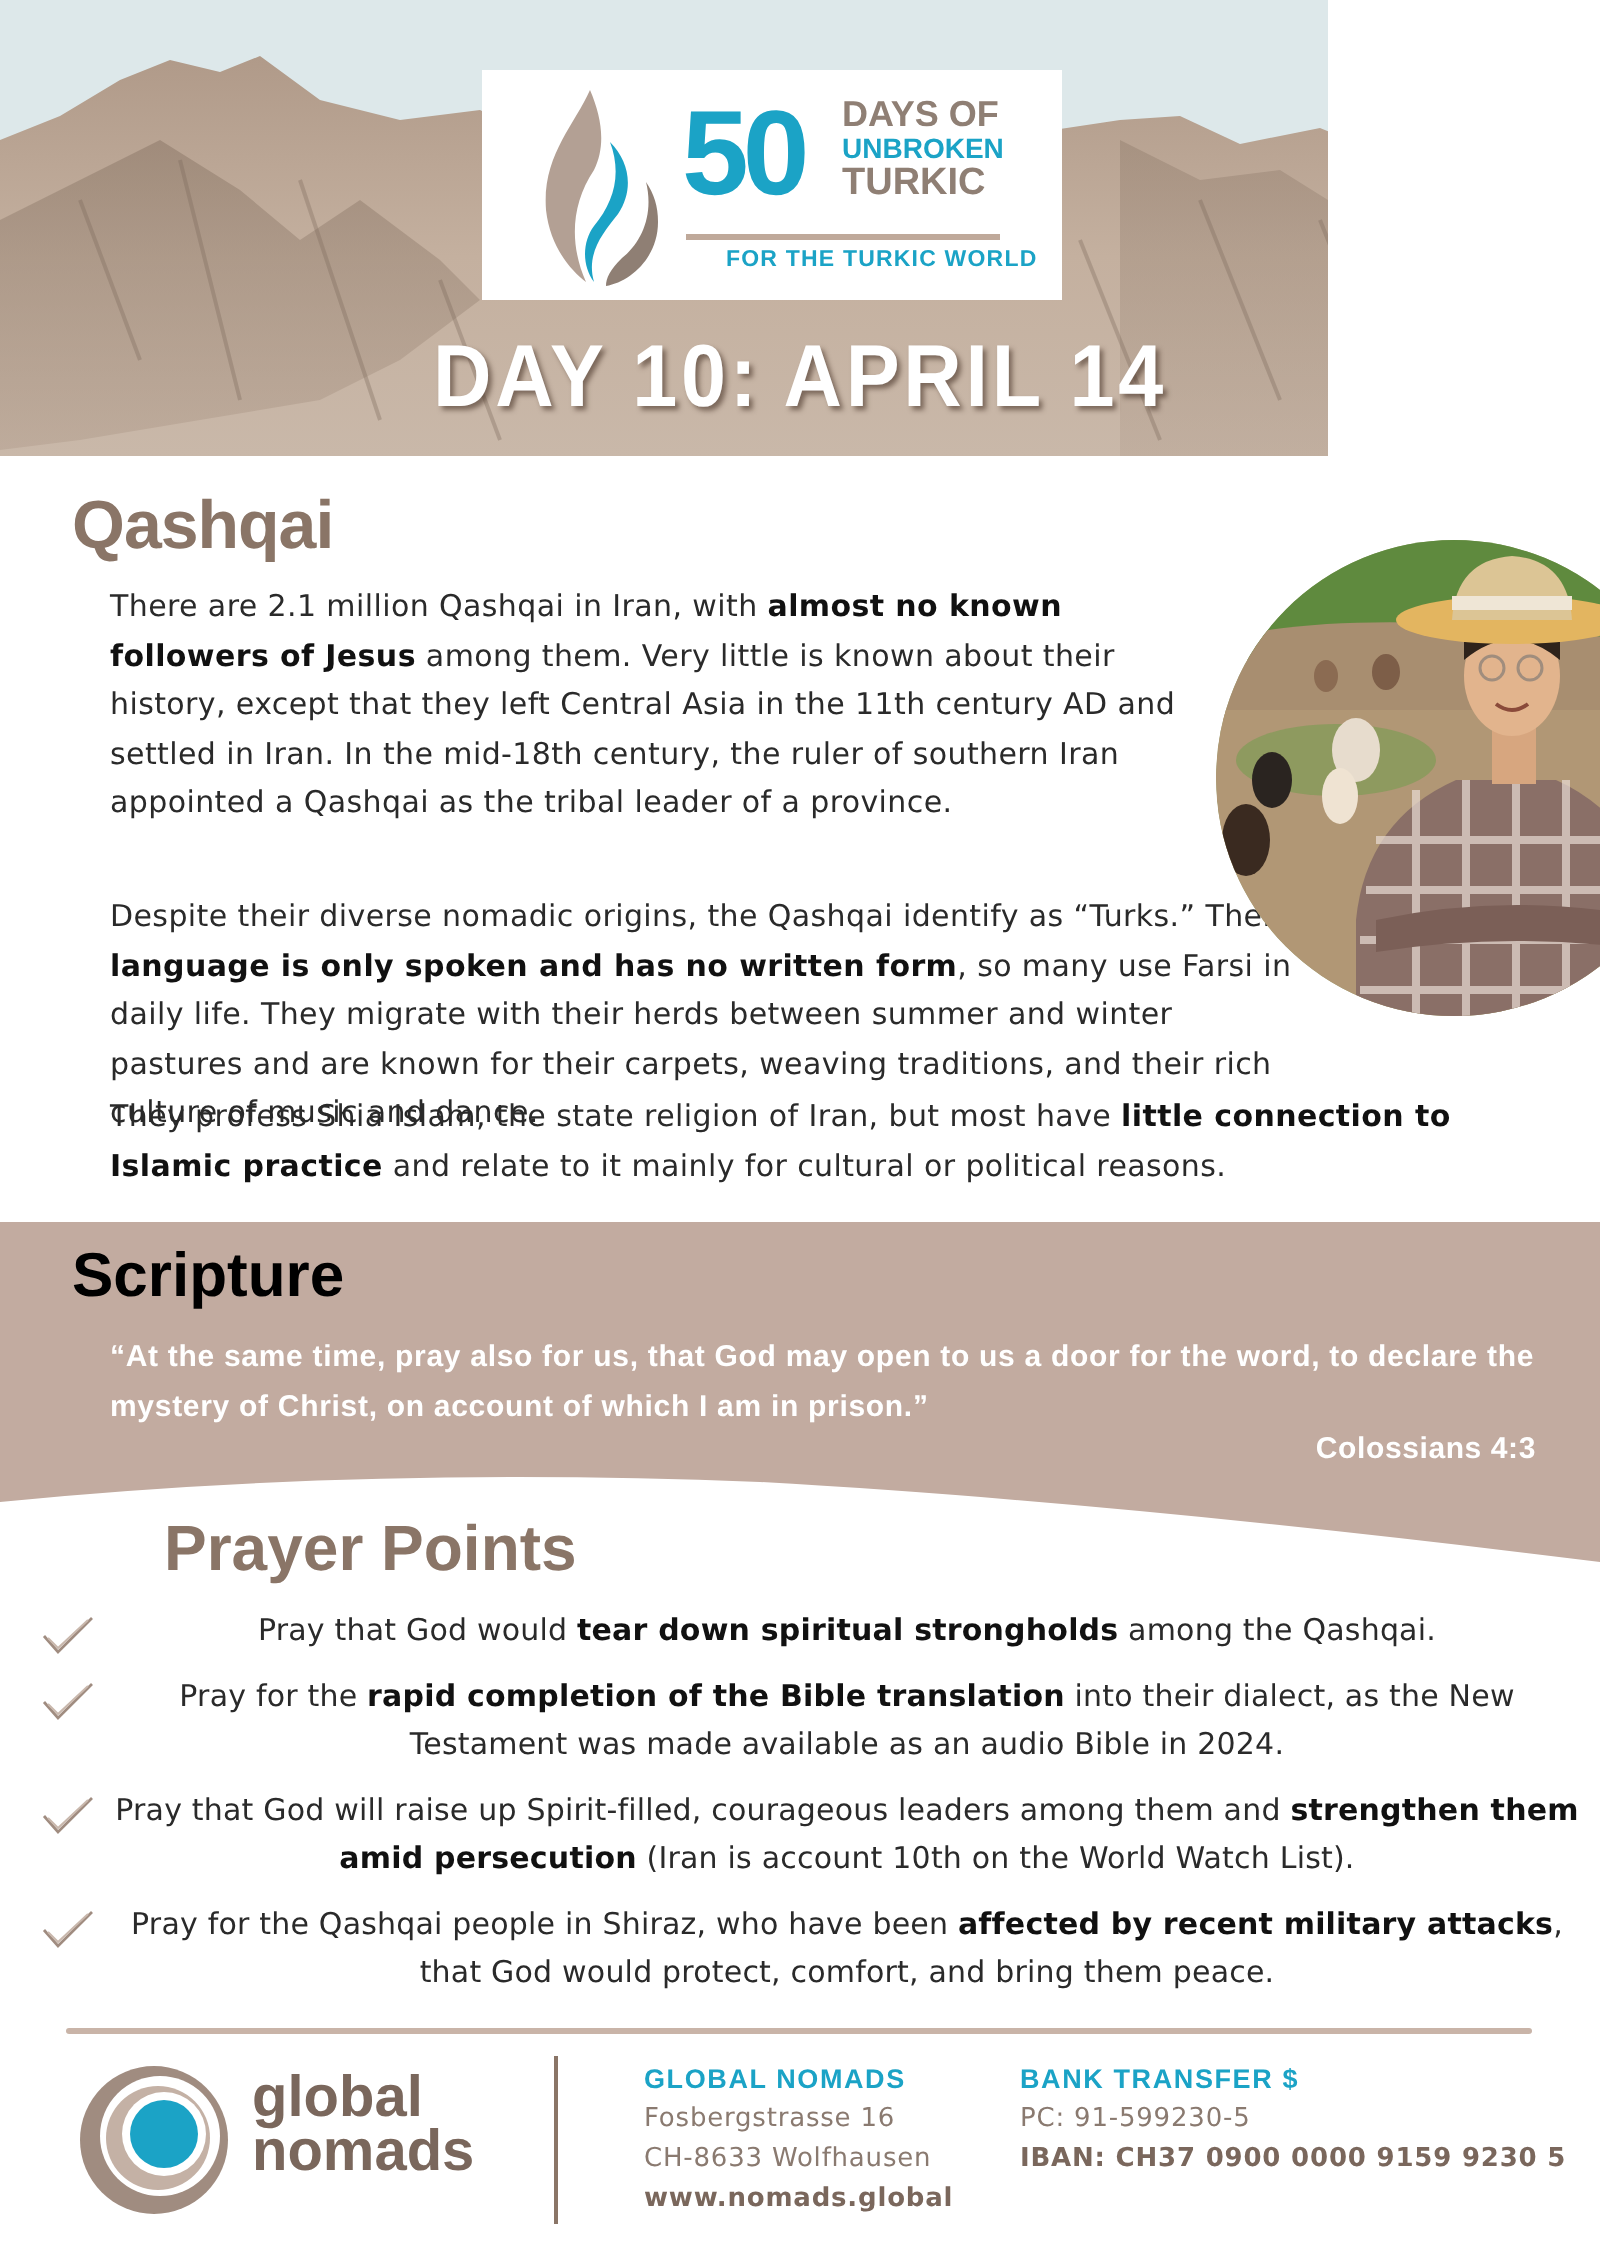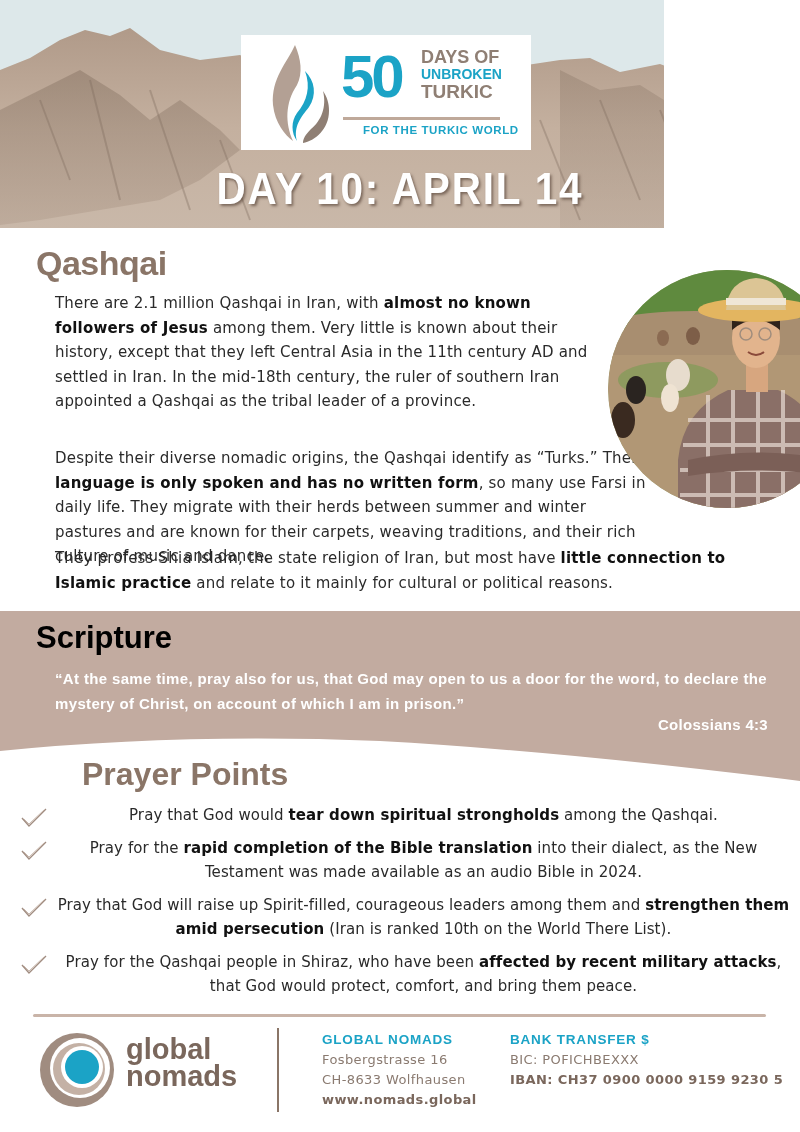--- a/index.html
+++ b/index.html
@@ -224,21 +224,21 @@
         <path d="M2,11 L9,19 L26,2" fill="none" stroke="#a08c80" stroke-width="1.4"></path>
         <path d="M4,12 L9,17 L24,3" fill="none" stroke="#c9b8ad" stroke-width="1"></path>
       </svg><span>Pray that God would </span><b>tear down spiritual strongholds</b><span> among the Qashqai.</span></li>
   <li class="pp-item"><svg class="pp-check" width="28" height="22" viewBox="0 0 28 22">
         <path d="M2,11 L9,19 L26,2" fill="none" stroke="#a08c80" stroke-width="1.4"></path>
         <path d="M4,12 L9,17 L24,3" fill="none" stroke="#c9b8ad" stroke-width="1"></path>
       </svg><span>Pray for the </span><b>rapid completion of the Bible translation</b><span> into their dialect, as the New Testament was made available as an audio Bible in 2024.</span></li>
   <li class="pp-item"><svg class="pp-check" width="28" height="22" viewBox="0 0 28 22">
         <path d="M2,11 L9,19 L26,2" fill="none" stroke="#a08c80" stroke-width="1.4"></path>
         <path d="M4,12 L9,17 L24,3" fill="none" stroke="#c9b8ad" stroke-width="1"></path>
-      </svg><span>Pray that God will raise up Spirit-filled, courageous leaders among them and </span><b>strengthen them amid persecution</b><span> (Iran is ranked 10th on the World There List).</span></li>
+      </svg><span>Pray that God will raise up Spirit-filled, courageous leaders among them and </span><b>strengthen them amid persecution</b><span> (Iran is account 10th on the World Watch List).</span></li>
   <li class="pp-item"><svg class="pp-check" width="28" height="22" viewBox="0 0 28 22">
         <path d="M2,11 L9,19 L26,2" fill="none" stroke="#a08c80" stroke-width="1.4"></path>
         <path d="M4,12 L9,17 L24,3" fill="none" stroke="#c9b8ad" stroke-width="1"></path>
       </svg><span>Pray for the Qashqai people in Shiraz, who have been </span><b>affected by recent military attacks</b><span>, that God would protect, comfort, and bring them peace.</span></li>
 </ul>
 
 <div class="foot-rule"></div>
 
 <svg class="gn-logo" width="78" height="78" viewBox="0 0 78 78">
   <circle cx="39" cy="39" r="37" fill="#a08c80"></circle>
@@ -256,15 +256,15 @@
 
 <address class="foot-col fc1" style="font-style:normal;">
   <span class="h">GLOBAL NOMADS</span>
   <span class="l">Fosbergstrasse 16</span>
   <span class="l">CH-8633 Wolfhausen</span>
   <a class="l bold" style="text-decoration:none;">www.nomads.global</a>
 </address>
 
 <div class="foot-col fc2">
   <span class="h">BANK TRANSFER $</span>
-  <span class="l">BIC: POFICHBEXXX</span>
+  <span class="l">PC: 91-599230-5</span>
   <span class="l bold">IBAN: CH37 0900 0000 9159 9230 5</span>
 </div>
 
 </body></html>

